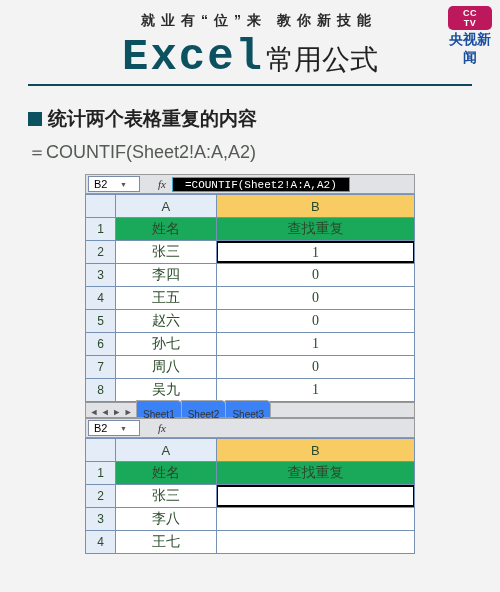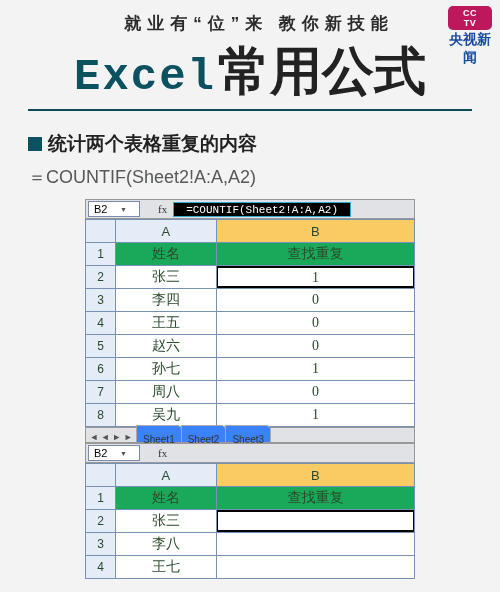--- a/index.html
+++ b/index.html
@@ -29,21 +29,21 @@
     line-height: 1.1;
     letter-spacing: 0.5px;
   }
   .logo-sub {
     font-size: 14px;
     color: #1a4fa0;
     font-weight: bold;
     margin-top: 1px;
   }
   .slogan {
-    font-size: 17px;
+    font-size: 14px;
     color: #2b2b2b;
     font-weight: bold;
     letter-spacing: 6px;
     text-align: center;
     margin-left: 18px;
   }
   .title-row {
     display: flex;
     justify-content: center;
     align-items: baseline;
@@ -52,22 +52,22 @@
     padding-bottom: 2px;
   }
   .title-en {
     font-family: "Courier New", monospace;
     font-size: 44px;
     color: #0b5160;
     font-weight: bold;
     letter-spacing: 2px;
   }
   .title-cn {
-    font-size: 52px;
-    font-weight: bold;
+    font-size: 28px;
+    font-weight: normal;
     color: #222;
     margin-left: 2px;
   }
   .section {
     margin-top: 20px;
     display: flex;
     align-items: center;
   }
   .sq {
     width: 14px;
@@ -109,20 +109,21 @@
     font-size: 11px;
     padding-left: 5px;
     display: flex;
     align-items: center;
     margin-left: 2px;
     font-family: Arial, sans-serif;
     justify-content: space-between;
     padding-right: 12px;
   }
   .fx-label {
+    font-style: italic;
     font-size: 11px;
     margin-left: 18px;
     margin-right: 6px;
     color: #333;
     font-family: "Times New Roman", serif;
   }
   .fx-input {
     background: #000;
     color: #fff;
     font-family: "Courier New", monospace;

